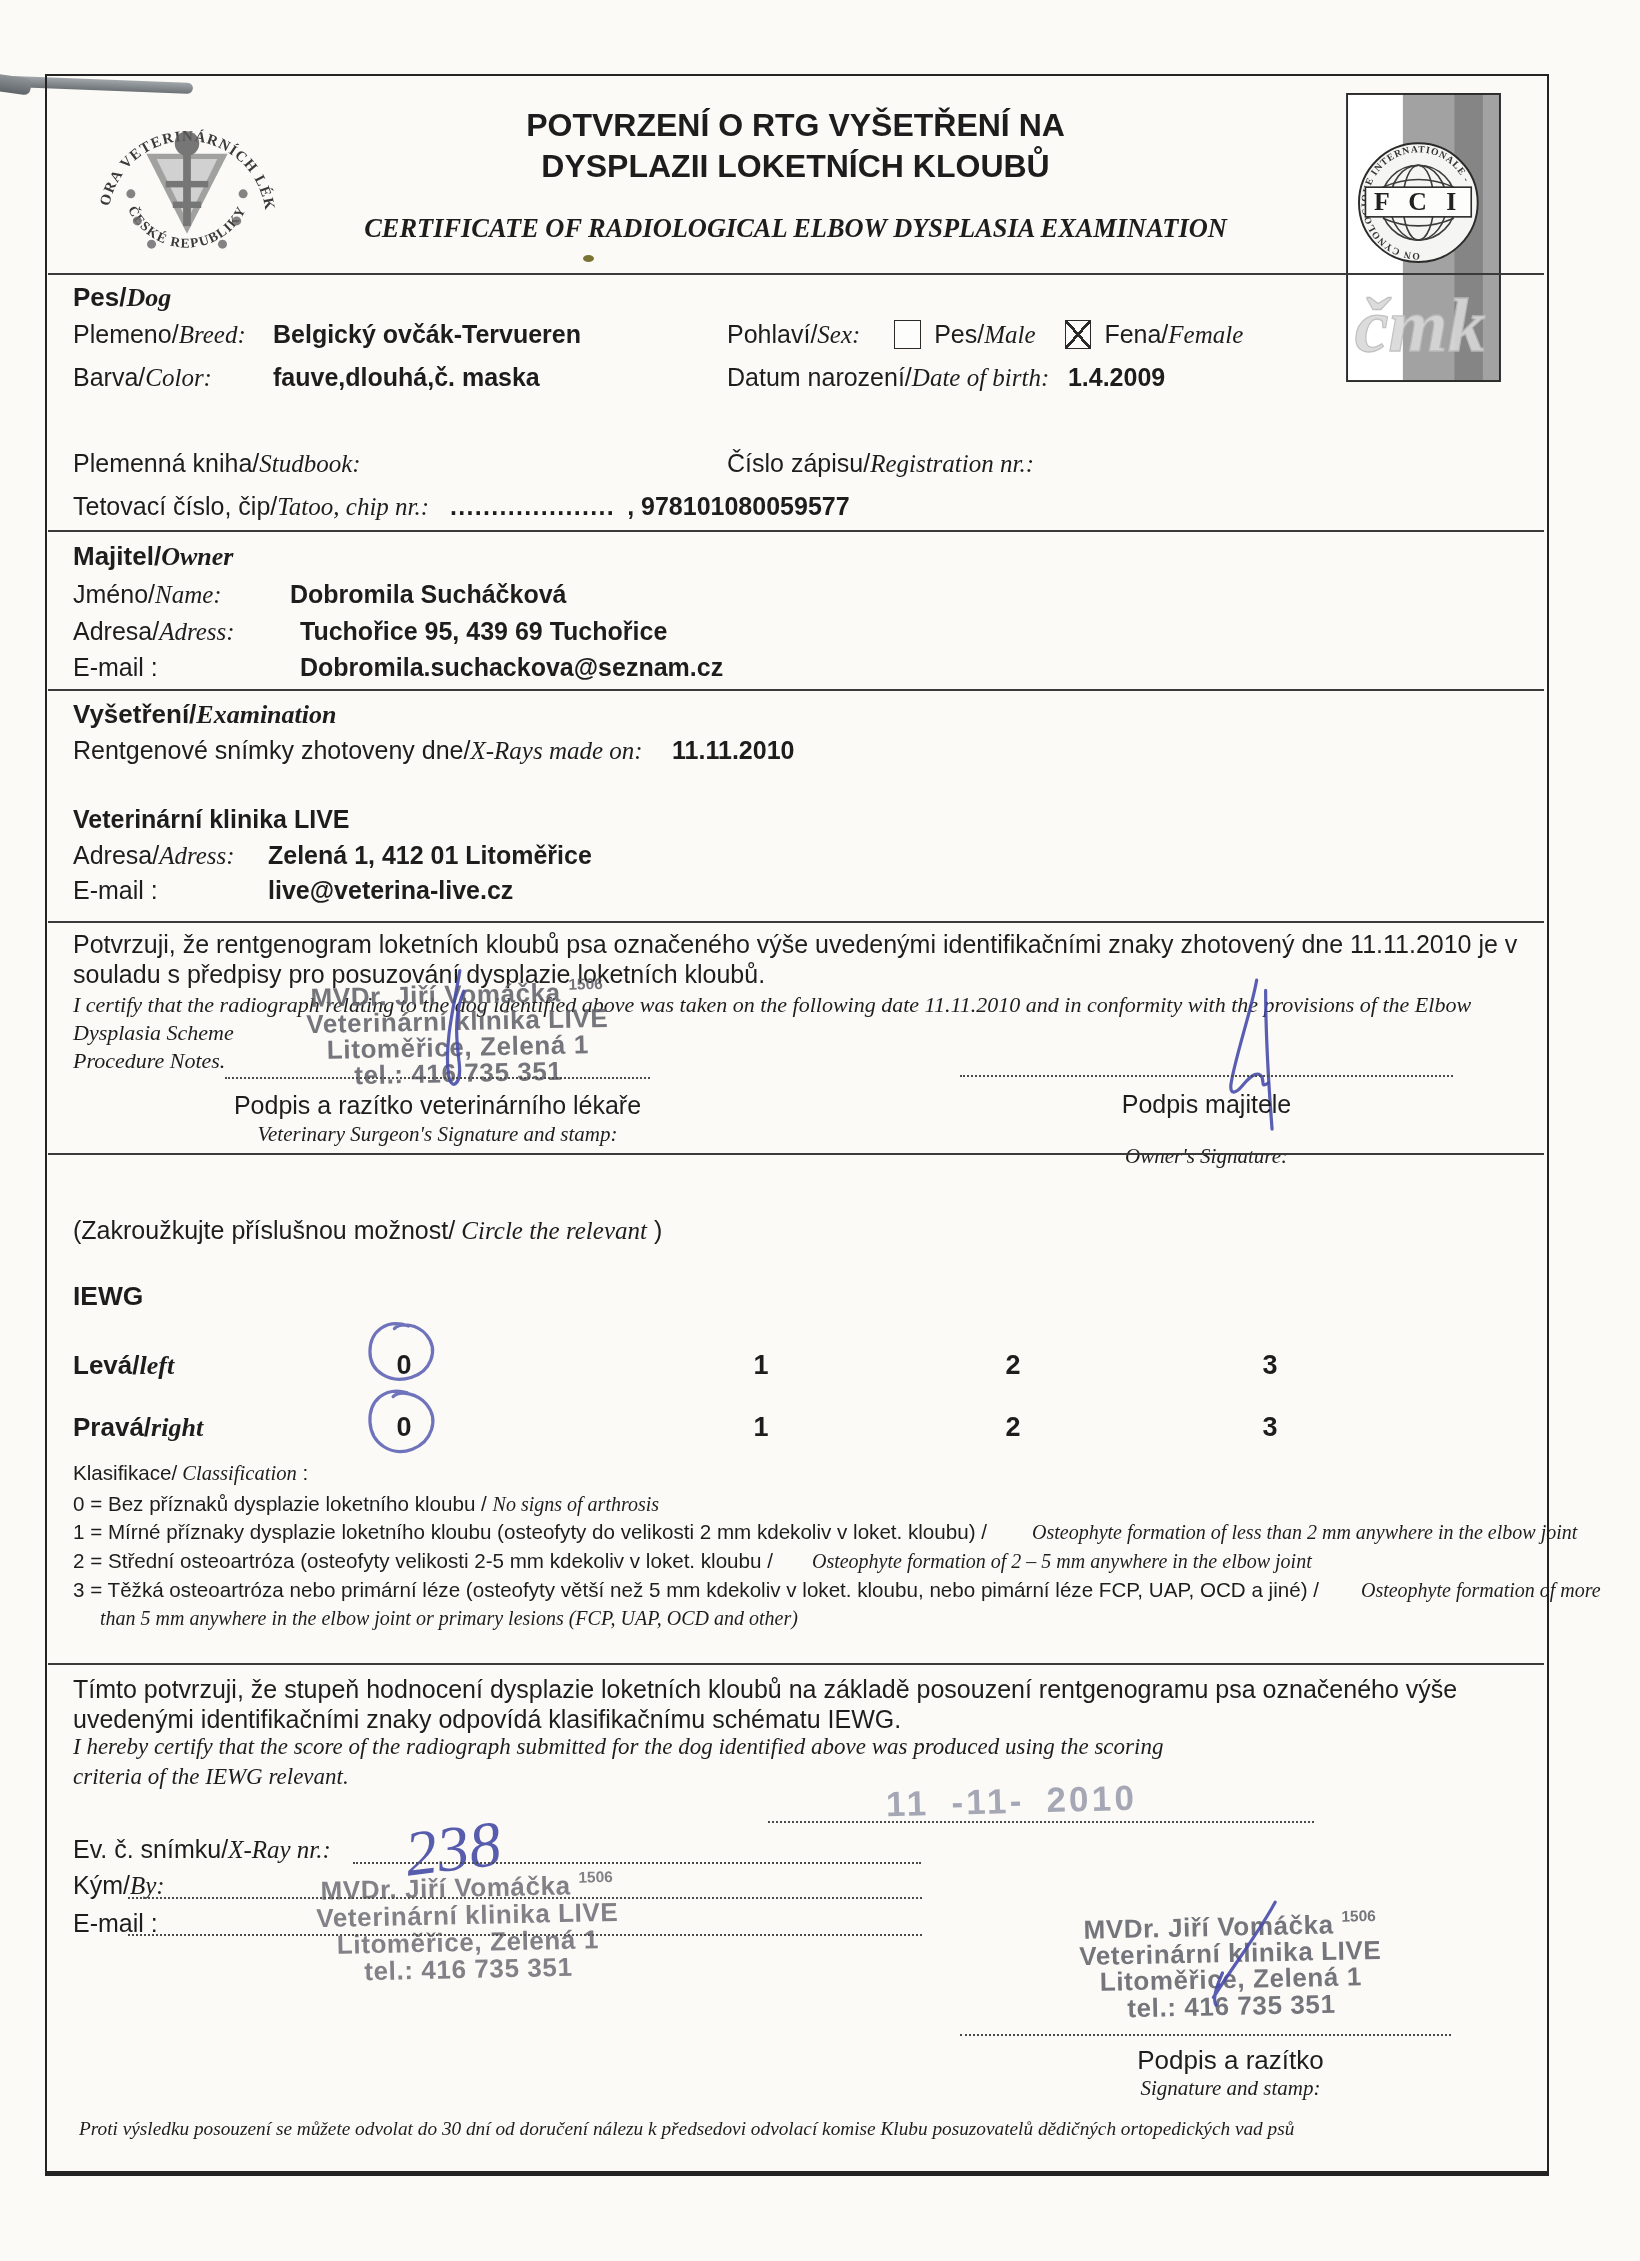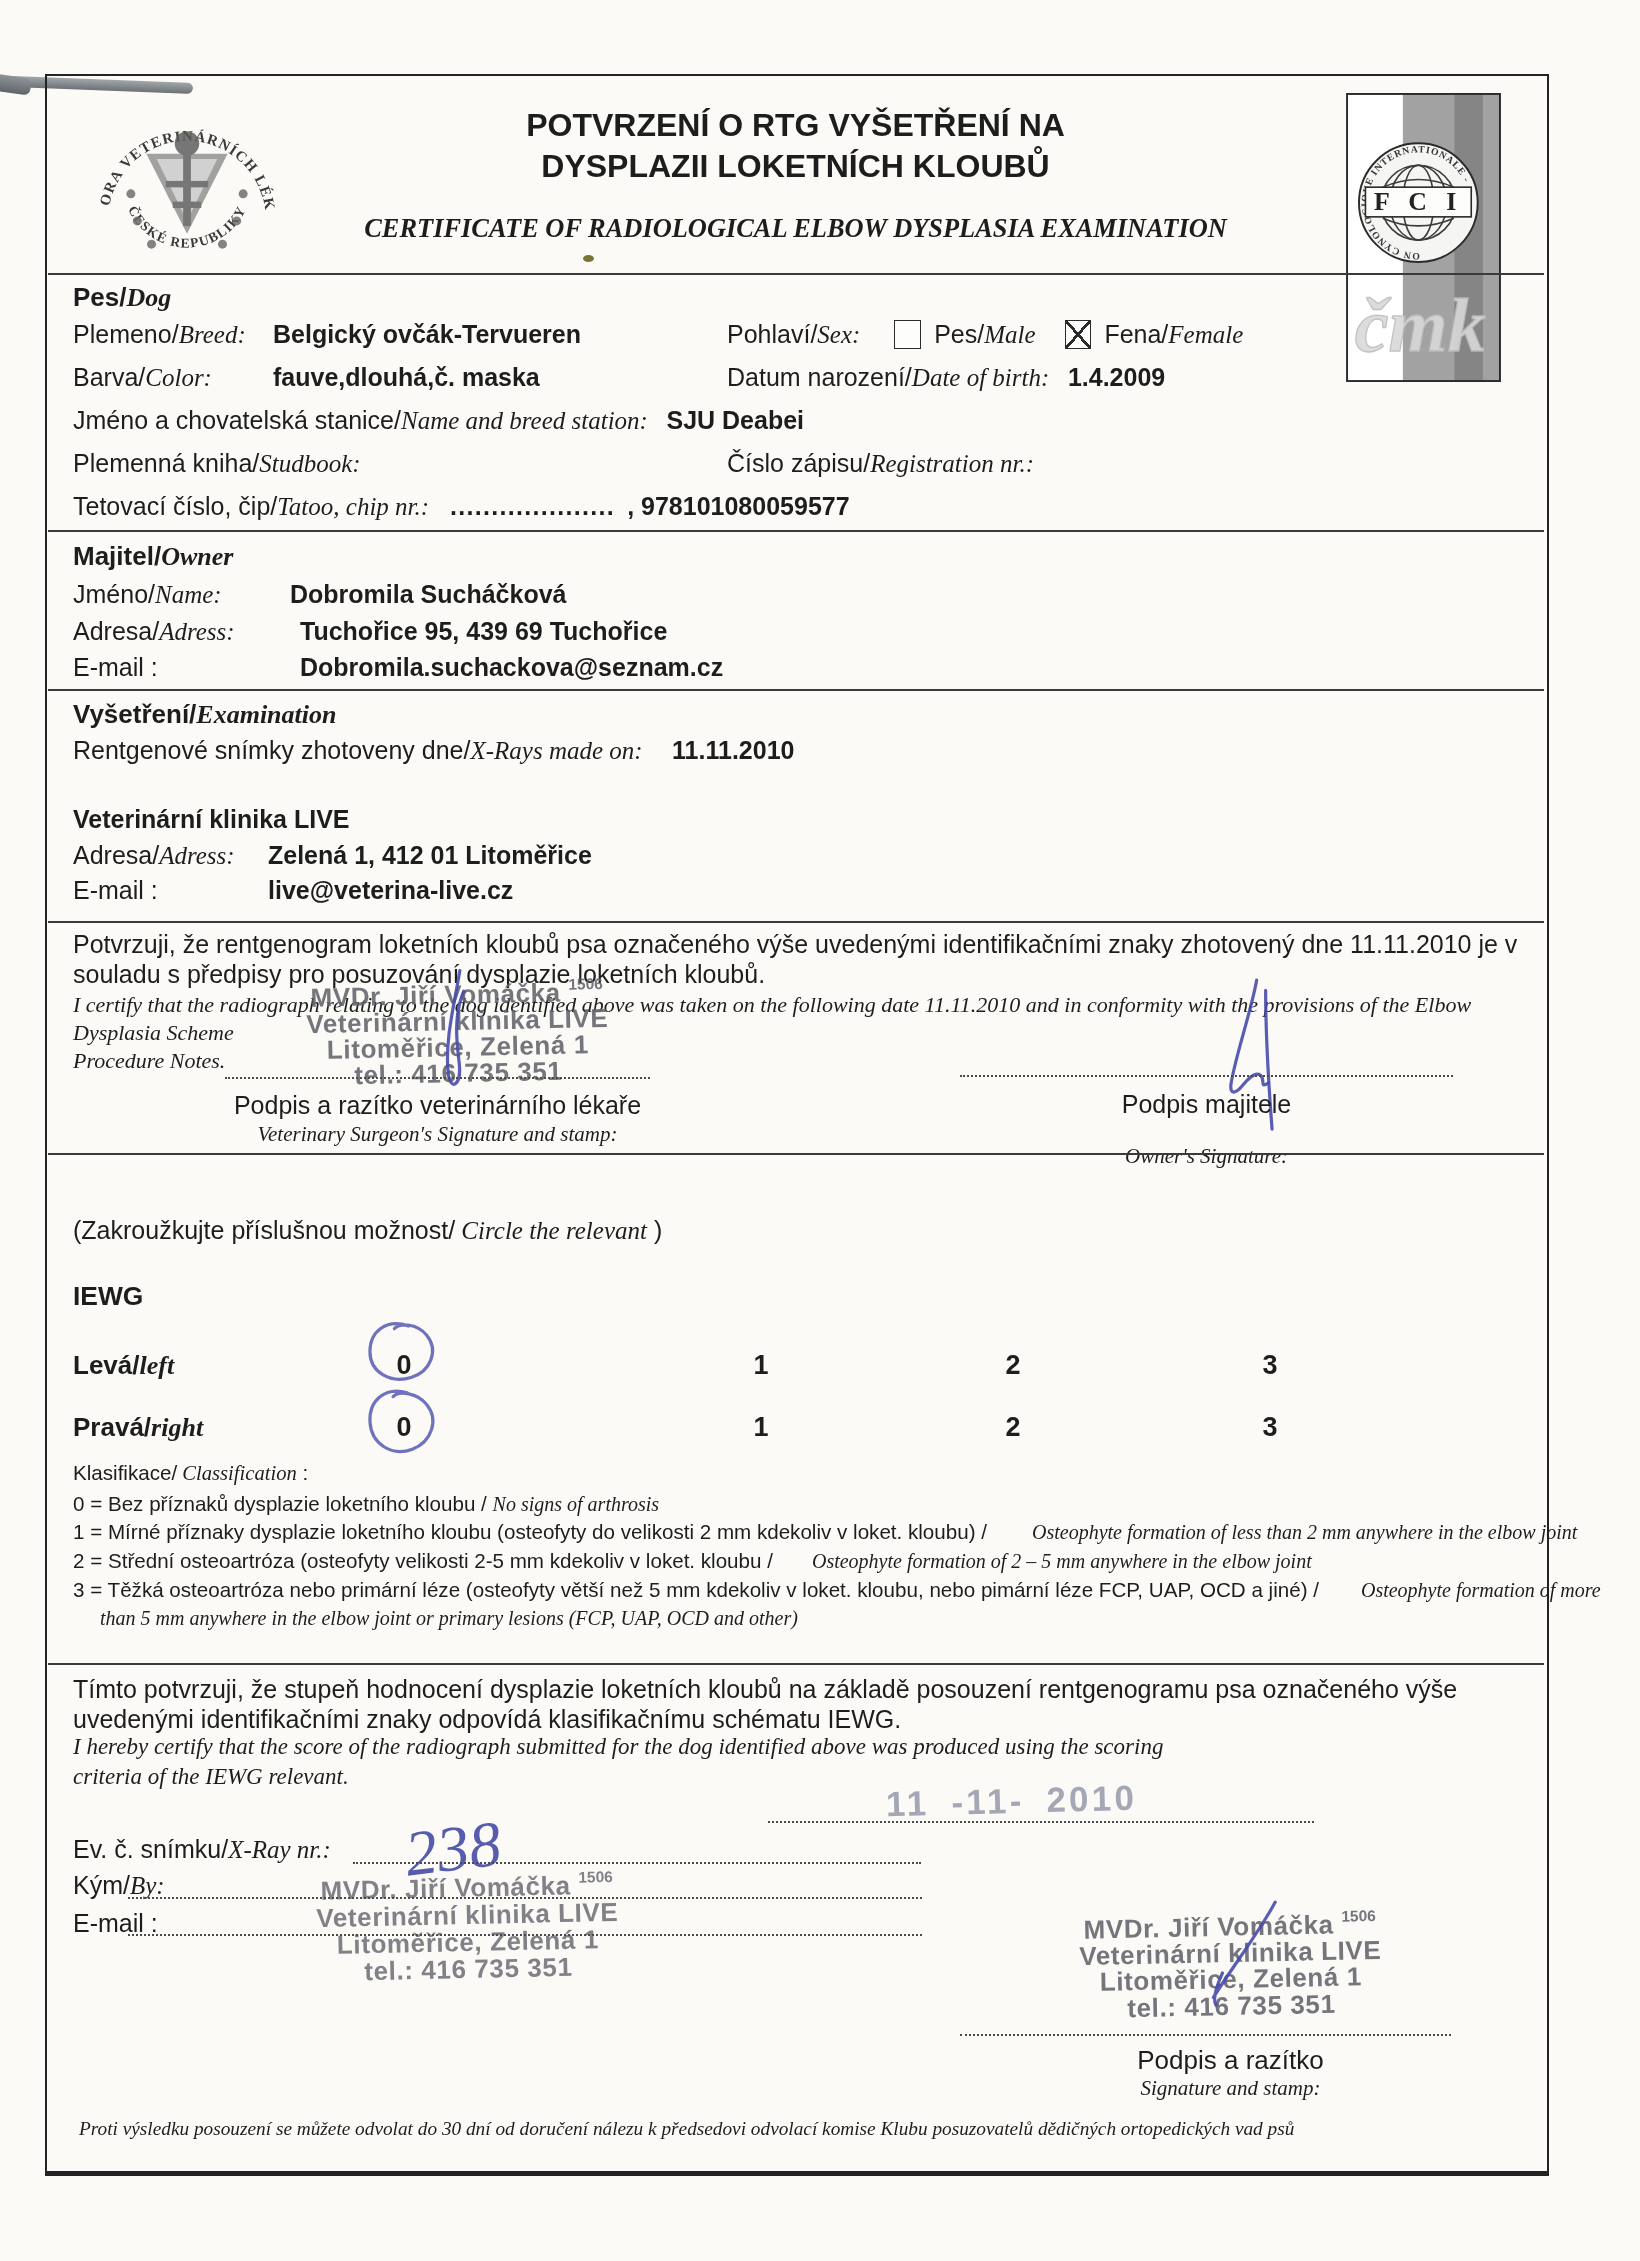--- a/index.html
+++ b/index.html
@@ -117,24 +117,20 @@
 
   <div class="abs l" style="left:73px;top:363px;">
     <span class="cz">Barva/</span><span class="en">Color:</span>
     <span class="inner v" style="left:200px;">fauve,dlouhá,č. maska</span>
   </div>
   <div class="abs l" style="left:727px;top:363px;">
     <span class="cz">Datum narození/</span><span class="en">Date of birth:</span>
     <span class="v" style="margin-left:11.6px;">1.4.2009</span>
   </div>
 
-  <div class="abs l" style="left:73px;top:406px;">
-    <span class="cz">Jméno a chovatelská stanice/</span><span class="en">Name and breed station:</span>
-    <span class="v" style="margin-left:11.6px;">SJU Deabei</span>
-  </div>
 
   <div class="abs l" style="left:73px;top:449px;">
     <span class="cz">Plemenná kniha/</span><span class="en">Studbook:</span>
   </div>
   <div class="abs l" style="left:727px;top:449px;">
     <span class="cz">Číslo zápisu/</span><span class="en">Registration nr.:</span>
   </div>
 
   <div class="abs l" style="left:73px;top:492px;">
     <span class="cz">Tetovací číslo, čip/</span><span class="en">Tatoo, chip nr.:</span>

